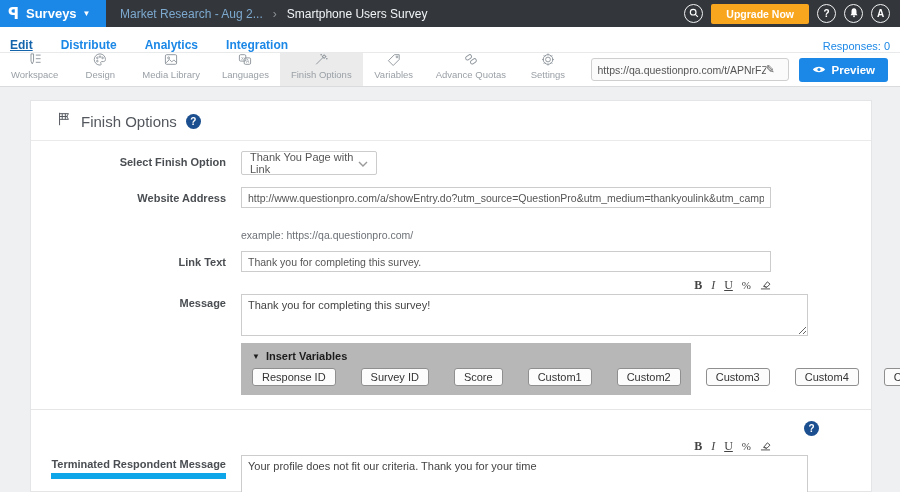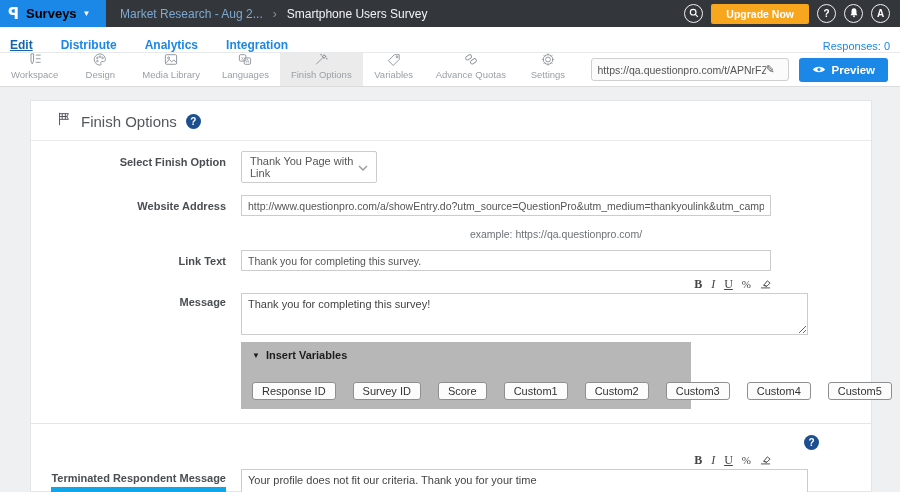--- a/index.html
+++ b/index.html
@@ -2,21 +2,21 @@
 <html><head>
 <meta charset="utf-8">
 <style>
   * { margin:0; padding:0; box-sizing:border-box; }
   html,body { width:900px; height:492px; overflow:hidden; font-family:"Liberation Sans", sans-serif; background:#eef0f1; }
 
   
   .topbar { height:27px; background:#33373c; display:flex; align-items:center; }
   .logo-area { width:106px; height:27px; background:#1B87E6; display:flex; align-items:center; padding:0 8px; cursor:pointer; }
   .logo-p { color:#fff; font-weight:bold; font-size:15px; margin-right:7px; transform:scaleX(-1); display:inline-block; font-family:"DejaVu Sans", sans-serif; }
-  .product { color:#000000; font-size:13px; font-weight:700; }
+  .product { color:#ffffff; font-size:13px; font-weight:700; }
   .caret { color:#fff; font-size:8px; margin-left:6px; }
   .breadcrumb { display:flex; align-items:center; margin-left:14px; gap:10px; }
   .bc-folder { color:#7da9cf; font-size:12px; }
   .bc-sep { color:#8b9096; font-size:12px; }
   .bc-survey { color:#f2f4f6; font-size:12px; }
   .topbar-right { margin-left:auto; display:flex; align-items:center; gap:8px; padding-right:10px; }
   .circle-btn { width:19px; height:19px; border:1.5px solid #f2f2f2; border-radius:50%; display:flex; align-items:center; justify-content:center; color:#fff; font-size:10px; font-weight:bold; cursor:pointer; }
   .upgrade { background:#F9A61F; color:#fff; font-size:10.5px; font-weight:700; padding:4px 15px; border-radius:2px; cursor:pointer; }
 
   
@@ -44,41 +44,41 @@
   .card-header { display:flex; align-items:center; gap:9px; padding:10px 25px 9px; border-bottom:1px solid #eaeaea; }
   .card-title { font-size:15px; color:#54585e; }
   .flag-ic svg { stroke:#54585e; fill:none; stroke-width:1.1; }
   .help-dot { width:15px; height:15px; border-radius:50%; background:#1c4f8f; color:#fff; font-size:10px; font-weight:bold; display:flex; align-items:center; justify-content:center; cursor:pointer; }
 
   .form { padding-top:10px; }
   .row { display:flex; margin-bottom:0; }
   .lbl { width:210px; text-align:right; padding-right:15px; font-size:11px; font-weight:700; color:#4a4e52; padding-top:5px; }
   .fld { flex:1; }
 
-  .select-box { width:136px; height:32px; border:1px solid #ccc; border-radius:2px; display:flex; align-items:center; justify-content:space-between; padding:0 8px; font-size:11px; color:#555; cursor:pointer; background:#fff; }
+  .select-box { width:136px; height:24px; border:1px solid #ccc; border-radius:2px; display:flex; align-items:center; justify-content:space-between; padding:0 8px; font-size:11px; color:#555; cursor:pointer; background:#fff; }
   .select-box svg { stroke:#999; fill:none; stroke-width:1.4; }
 
   .txt-input { width:530px; height:21px; border:1px solid #ccc; font-size:10.5px; color:#555; padding:0 6px; outline:none; font-family:"Liberation Sans", sans-serif; background:#fff; }
-  .hint { font-size:10.5px; color:#6d7176; margin-top:12px;text-align:center; }
+  .hint { font-size:10.5px; color:#6d7176; margin-top:21px; }
 
   .ed-toolbar { width:530px; display:flex; justify-content:flex-end; align-items:center; gap:9px; height:13px; margin-bottom:2px; }
   .ed-toolbar span { font-family:"Liberation Serif", serif; font-size:12px; color:#444; cursor:pointer; line-height:11px; }
   .ed-b { font-weight:bold; }
   .ed-i { font-style:italic; }
   .ed-u { text-decoration:underline; }
   .ed-link { font-size:11px !important; }
   .ed-eraser svg { stroke:#555; fill:none; stroke-width:1.1; }
 
   .msg-area { width:567px; height:42px; border:1px solid #ccc; font-size:11px; color:#444; padding:4px 6px; resize:both; outline:none; font-family:"Liberation Sans", sans-serif; }
   .term-area { height:46px; border-bottom-style:dotted; }
 
   .vars-panel { width:450px; background:#b7b7b7; margin-top:3px; padding:7px 11px 9px; }
   .vars-head { display:flex; align-items:center; gap:6px; font-size:11px; font-weight:700; color:#1c1c1c; cursor:pointer; }
   .vars-head .tri { font-size:8px; color:#1c1c1c; }
-  .vars-btns { display:flex; gap:17px; margin-top:21px; }
+  .vars-btns { display:flex; gap:25px; margin-top:6px; }
   .var-btn { background:#fcfcfc; border:1px solid #8f8f8f; border-radius:3px; font-size:11px; color:#333; padding:2px 9px; cursor:pointer; white-space:nowrap; font-family:"Liberation Sans", sans-serif; }
 
   .divider { border-top:1px solid #e6e6e6; margin-top:14px; }
   .help-row { display:flex; justify-content:flex-end; padding:11px 52px 2px 0; }
 
   .term-row { margin-top:2px; }
   .term-lbl { display:inline-block; border-bottom:6px solid #0ea5e9; padding-bottom:3px; }
 </style>
 </head>
 <body>

